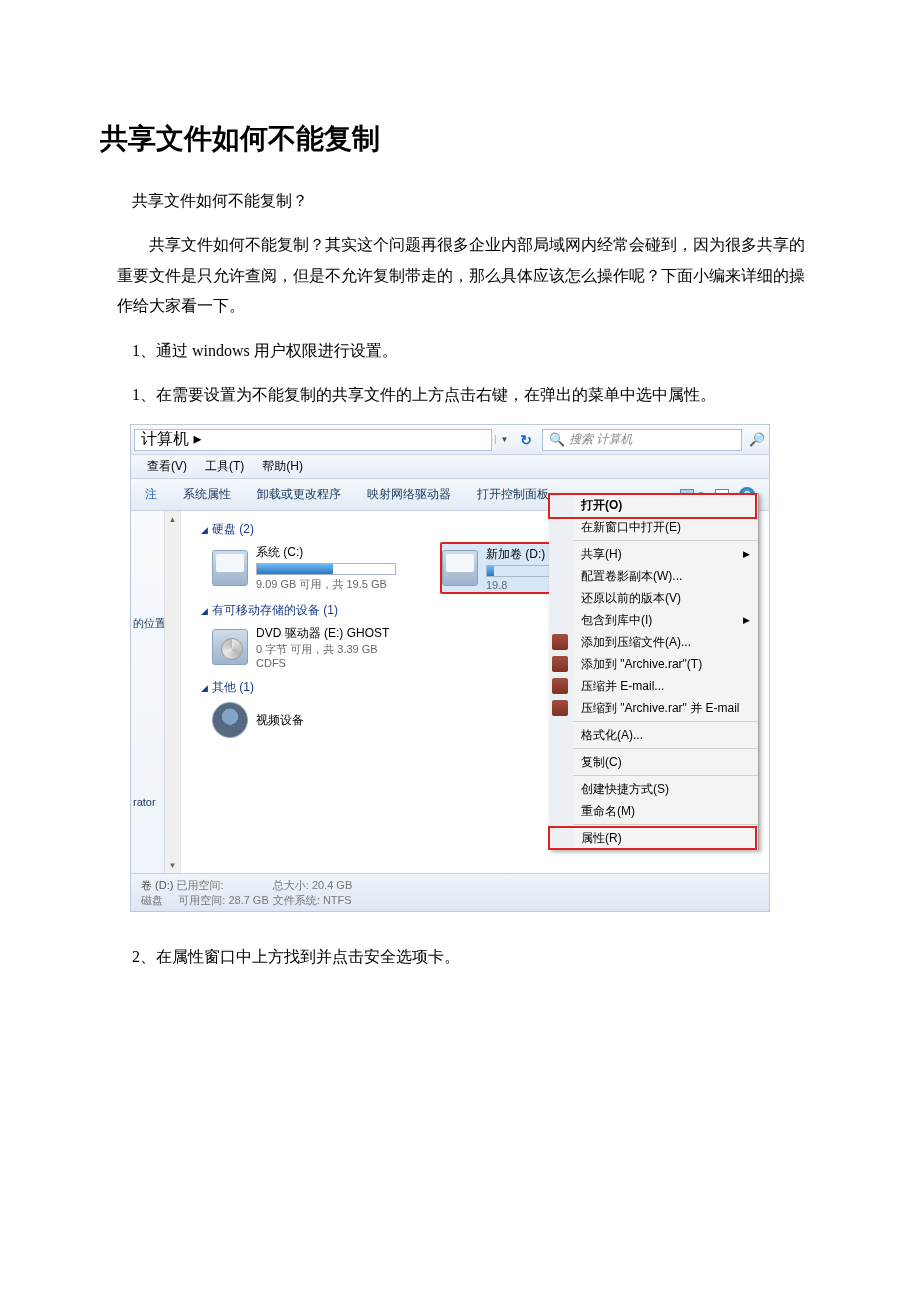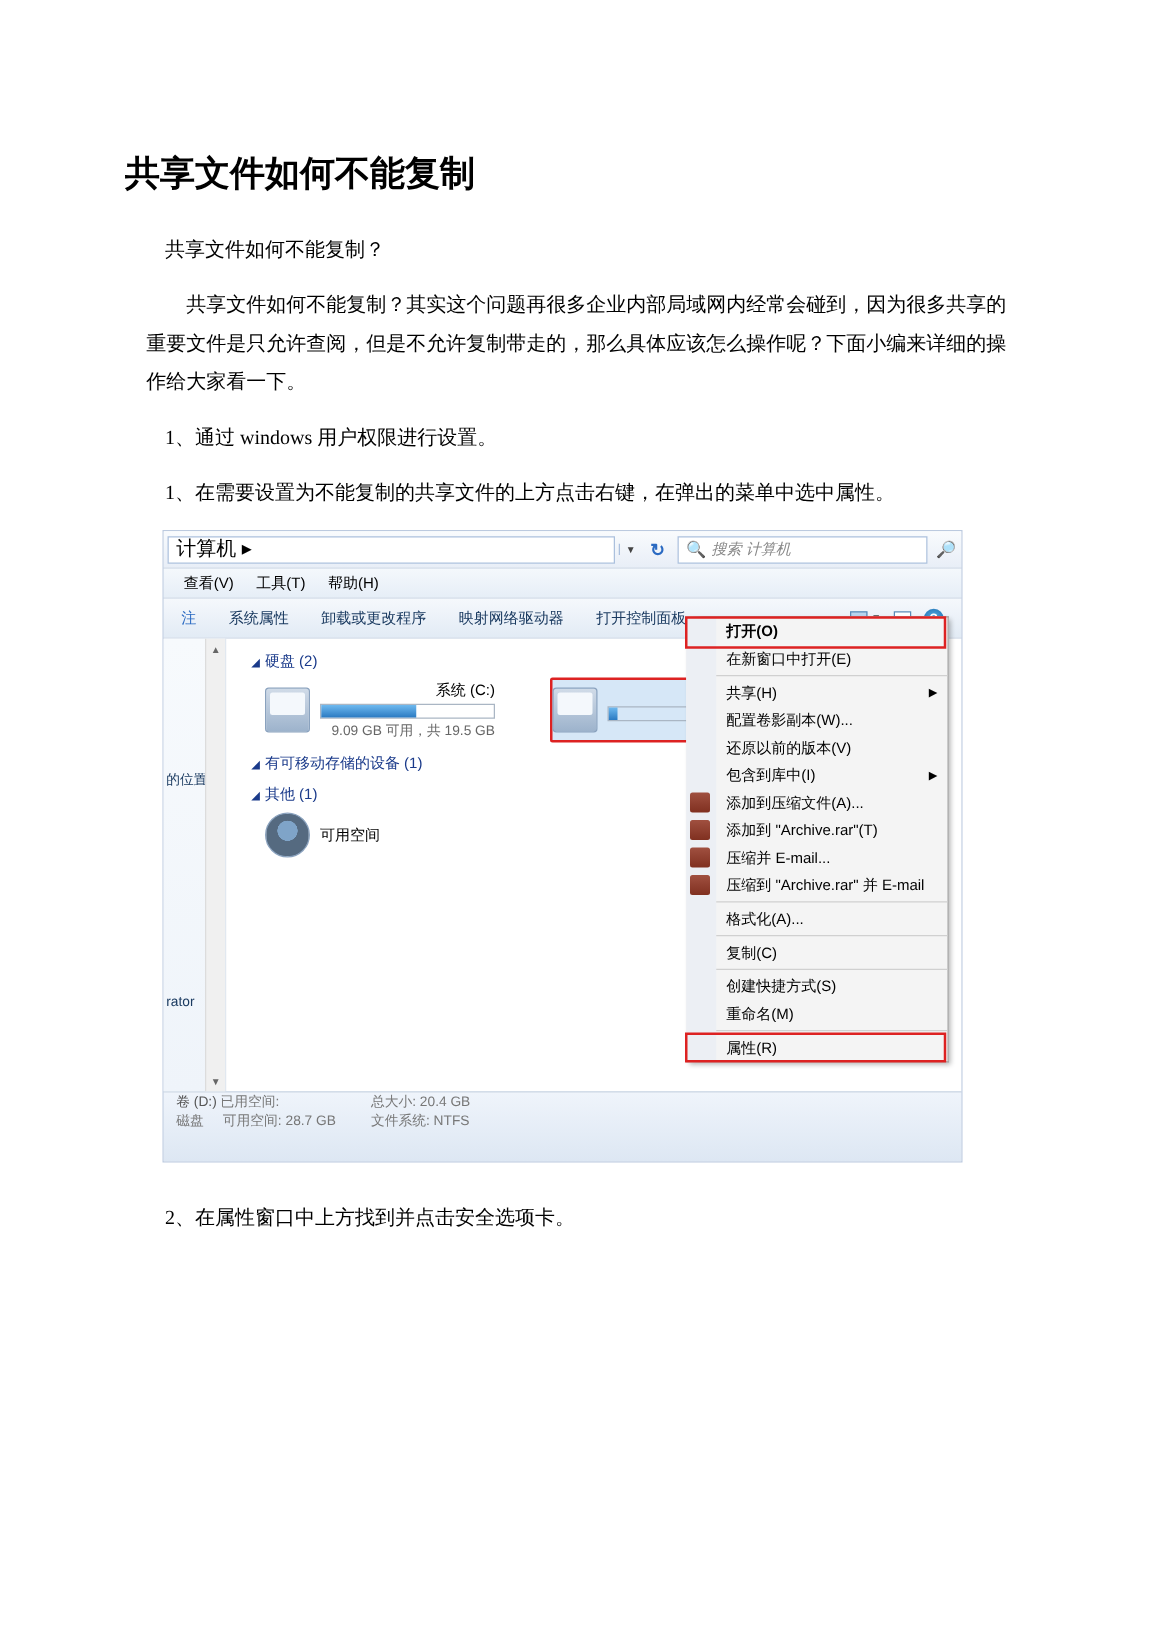--- a/index.html
+++ b/index.html
@@ -135,21 +135,20 @@
     display: flex;
     align-items: center;
     gap: 4px;
   }
   .section-head .chev { font-size: 9px; }
   .drive-row {
     display: flex;
     gap: 30px;
     padding-left: 29px;
     margin-bottom: 4px;
-    text-align: right;
   }
   .drive {
     display: flex;
     gap: 8px;
     align-items: center;
     width: 200px;
     position: relative;
     padding: 2px;
   }
   .drive.selected {
@@ -182,29 +181,29 @@
   .drive-icon.cam::after { display:none; }
   .drive-info .name { color: #000; }
   .drive-info .bar {
     width: 140px; height: 12px; border: 1px solid #aab6c4; margin: 2px 0;
     display: flex; align-items: stretch;
   }
   .drive-info .bar .fill { background: linear-gradient(#6eb9ef,#2a7ac2); }
   .drive-info .free { color: #666; font-size: 11px; }
   .drive-info .sub { color: #666; font-size: 11px; }
   .detail-bar {
-    height: 56px;
+    height: 38px;
     background: linear-gradient(#eff4fb, #dde7f3);
     border-top: 1px solid #c5d2e2;
     display: flex;
-    align-items: flex-start;
+    align-items: center;
     padding: 0 10px;
     font-size: 11px;
     color: #555;
-    gap: 28px;
+    gap: 4px;
   }
   .detail-bar .lbl { color: #777; }
   .context-menu {
     position: absolute;
     right: 10px;
     top: 68px;
     width: 210px;
     background: #f4f4f4;
     border: 1px solid #a0a0a0;
     box-shadow: 2px 2px 4px rgba(0,0,0,0.3);
@@ -340,30 +339,40 @@
               </div>
             <div class="free">19.8</div>
           </div>
         </div>
       </div>
 
       <div class="section-head">
         <span class="chev">◢</span>
         <span>有可移动存储的设备 (1)</span>
       </div>
+      <div class="drive-row">
+        <div class="drive">
+          <div class="drive-icon dvd"></div>
+          <div class="drive-info">
+            <div class="name">DVD 驱动器 (E:) GHOST</div>
+            <div class="sub">0 字节 可用，共 3.39 GB</div>
+            <div class="sub">CDFS</div>
+          </div>
+        </div>
+      </div>
 
       <div class="section-head">
         <span class="chev">◢</span>
         <span>其他 (1)</span>
       </div>
       <div class="drive-row">
         <div class="drive">
           <div class="drive-icon cam"></div>
           <div class="drive-info">
-            <div class="name">可用空间</div>
+            <div class="name">视频设备</div>
           </div>
         </div>
       </div>
 
     </div>
   </div>
 
   <div class="detail-bar">
     <div>
       <span>卷 (D:)</span>

